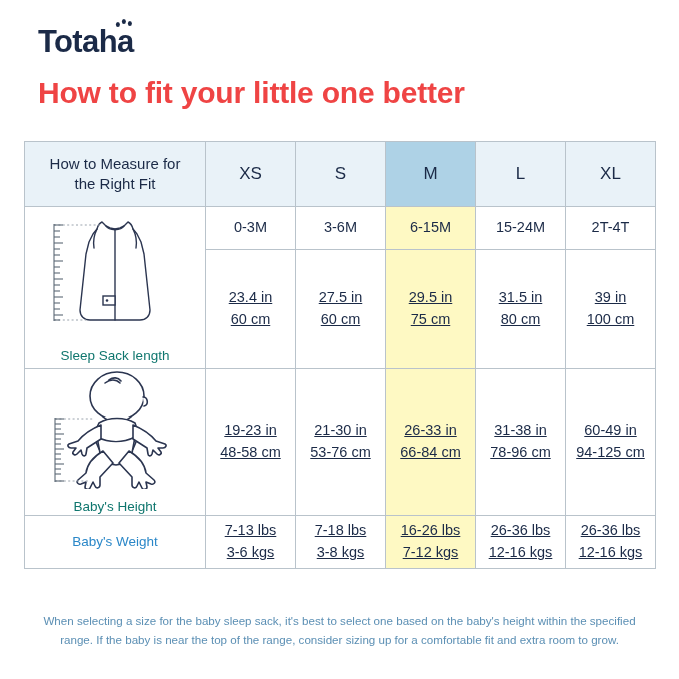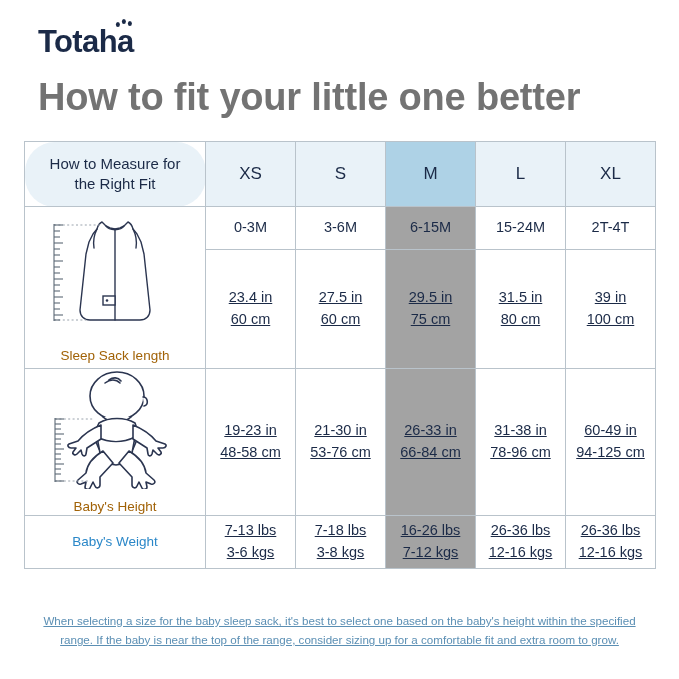--- a/index.html
+++ b/index.html
@@ -53,23 +53,23 @@
   }
   .logo .dots i:nth-child(1) { width: 4px; height: 5px; left: 1px;  top: 3px; }
   .logo .dots i:nth-child(2) { width: 4px; height: 5px; left: 7px;  top: 0px; }
   .logo .dots i:nth-child(3) { width: 4px; height: 5px; left: 13px; top: 2px; }
 
   
   .title {
     position: absolute;
     left: 38px;
     top: 76px;
-    font-size: 38px;
+    font-size: 30px;
     font-weight: 700;
-    color: #737373;
+    color: #ef4444;
     letter-spacing: -0.2px;
     white-space: nowrap;
   }
 
   
   .chart-wrap {
     position: absolute;
     left: 24px;
     top: 141px;
     width: 631px;
@@ -93,35 +93,34 @@
   .hdr {
     height: 64px;
     background: #e9f2f8;
     color: #1b2a47;
     font-size: 17px;
   }
   .hdr.lbl {
     font-size: 15px;
     line-height: 1.32;
     padding: 0 14px;
-    border-radius: 30px;
   }
   .hdr.m-col {
     background: #aed2e6;
   }
 
   
   .cell {
     font-size: 14.5px;
     line-height: 1.5;
     color: #1b2a47;
     background: #ffffff;
   }
   .cell.m-col {
-    background: #a3a3a3;
+    background: #fef9c3;
   }
   .cell .ln { display: block; text-decoration: underline; }
 
   .age-row td { height: 42px; }
   .len-row td { height: 118px; }
   .hgt-row td { height: 146px; }
   .wgt-row td { height: 52px; }
 
   
   .illus-cell {
@@ -130,41 +129,41 @@
   }
   .illus-box {
     display: flex;
     flex-direction: column;
     align-items: center;
     justify-content: center;
     height: 100%;
     box-sizing: border-box;
   }
   .illus-caption {
-    color: #a16207;
+    color: #0f766e;
     font-size: 13.5px;
     margin-top: 10px;
   }
   .row-label {
     color: #2a87c8;
     font-size: 13.5px;
   }
 
   
   .note {
     position: absolute;
     left: 24px;
     top: 612px;
     width: 631px;
     text-align: center;
     color: #5b8fb4;
     font-size: 11.6px;
     line-height: 1.62;
   }
-  .note span { display: block; text-decoration: underline; }
+  .note span { display: block; }
 </style>
 </head>
 <body>
 
 <div class="page">
 
   <div class="logo"><span>Totah</span><span class="brand-mark"><span class="dots">
           <i></i>
           <i></i>
           <i></i>

